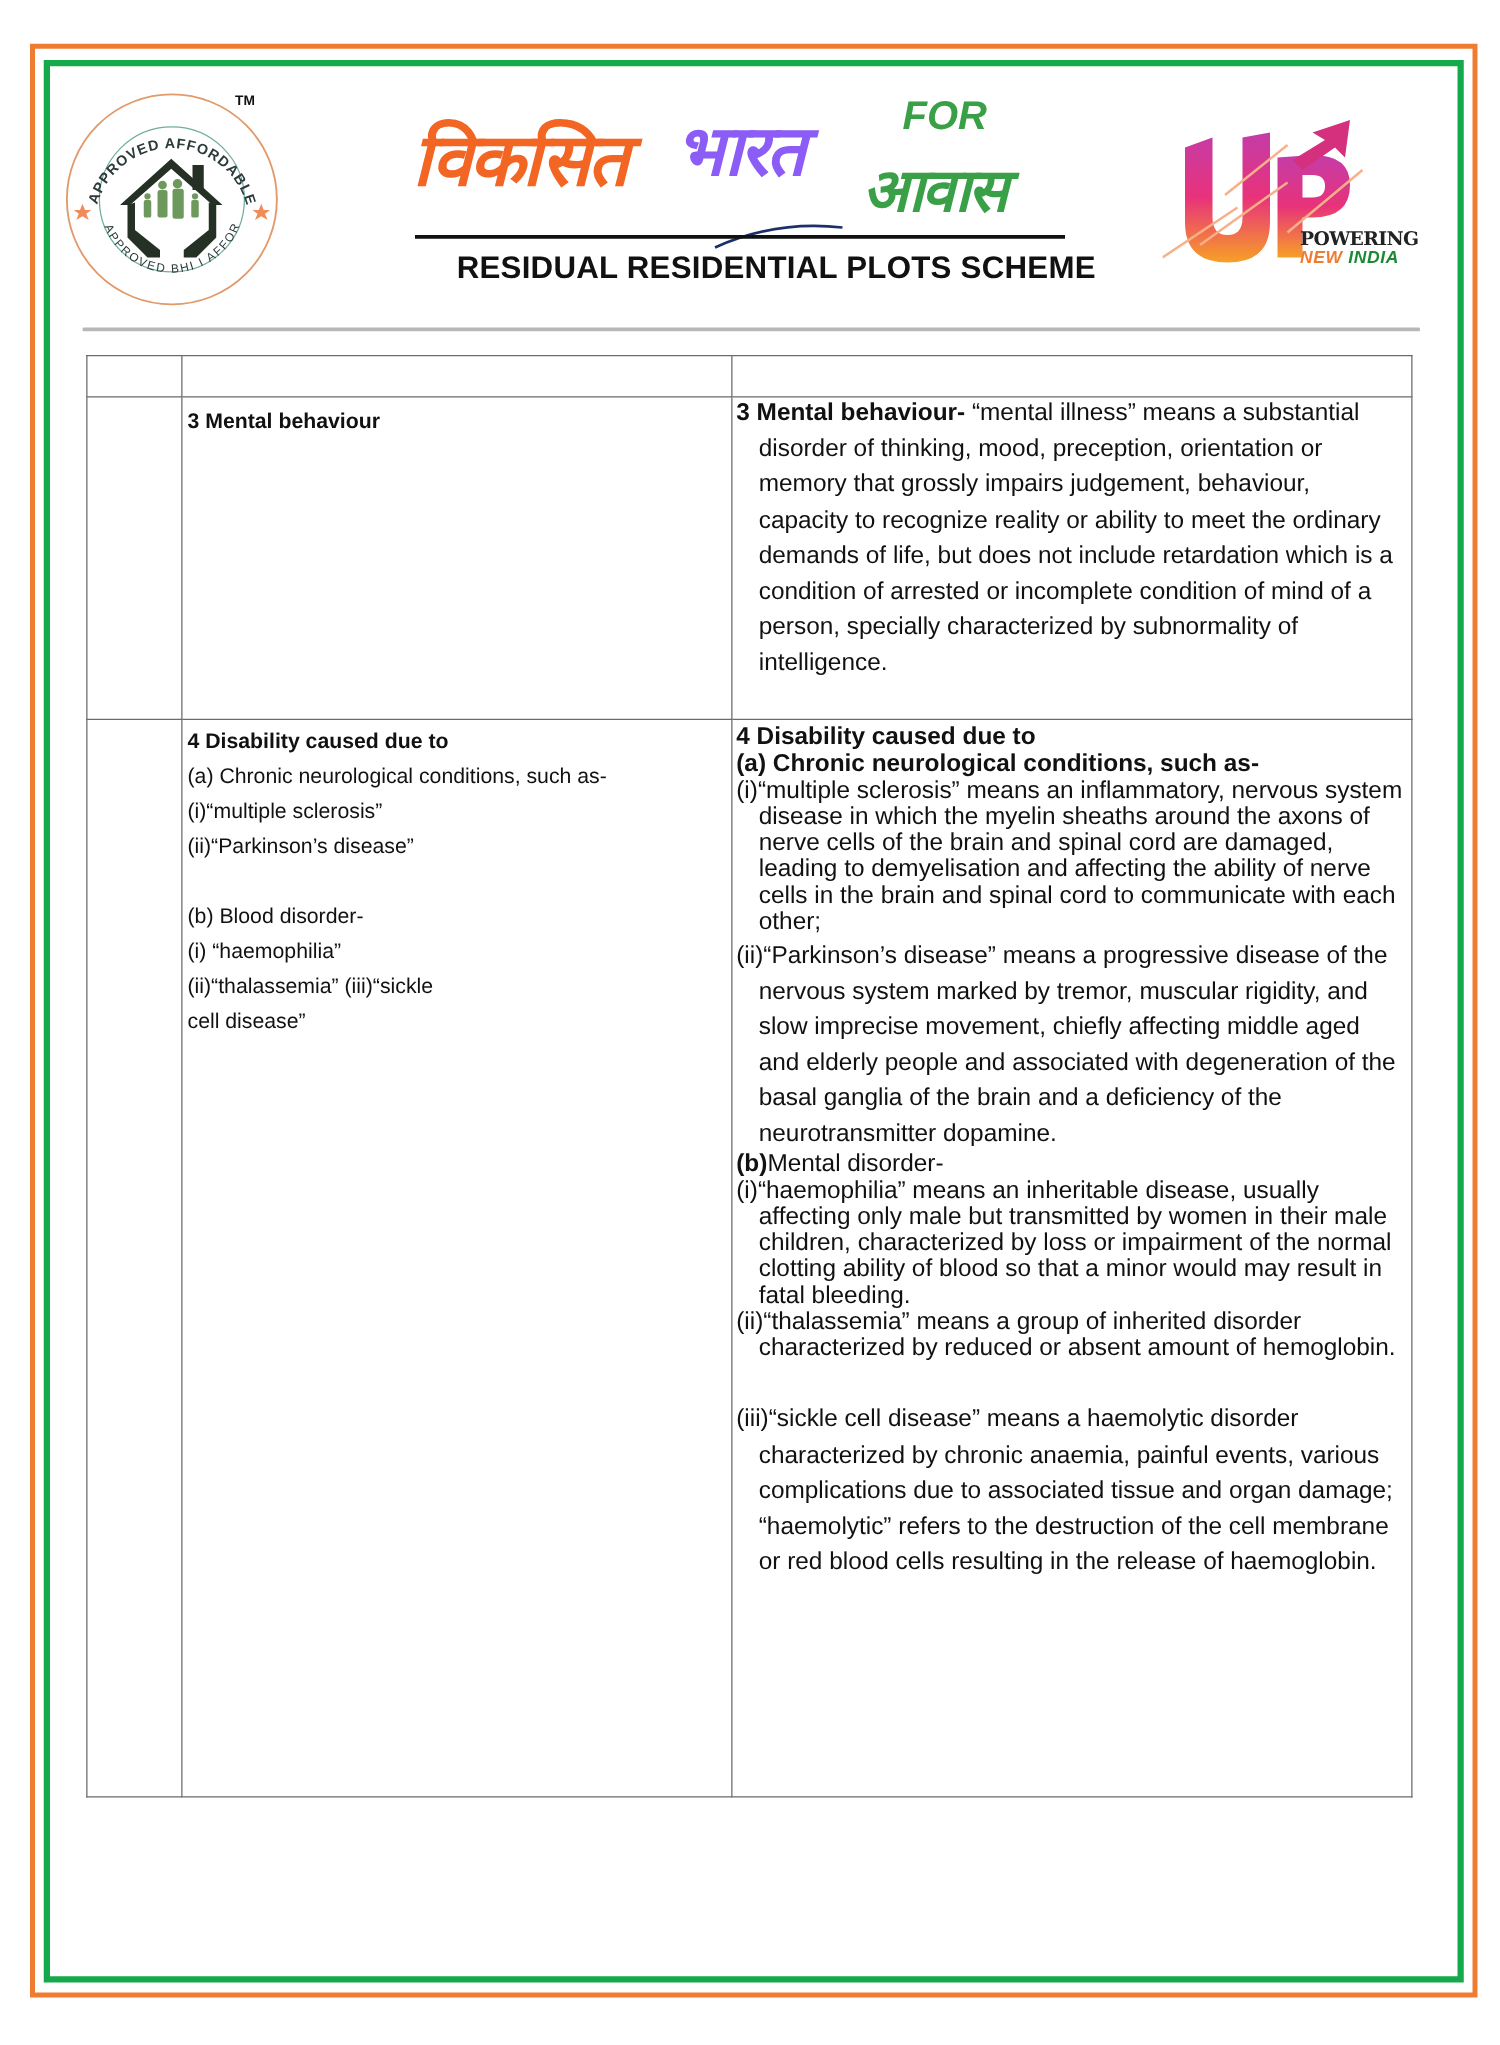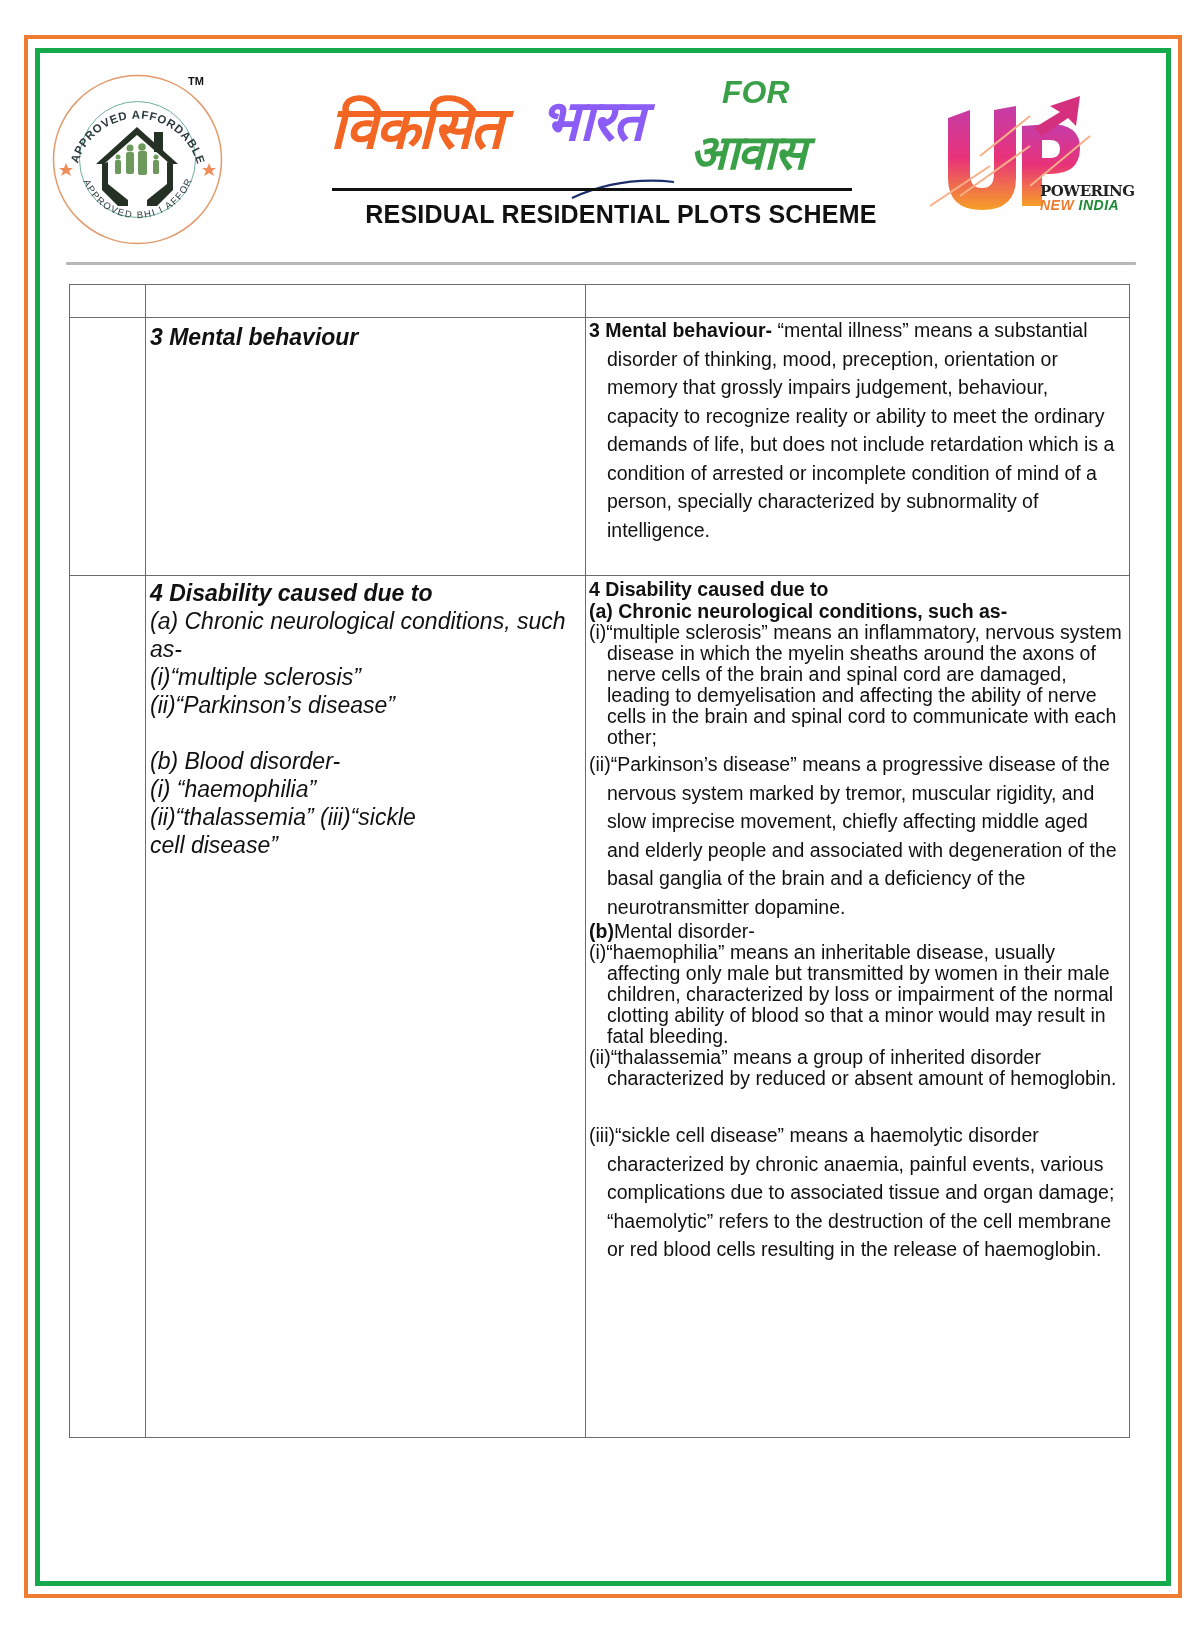--- a/index.html
+++ b/index.html
@@ -38,21 +38,21 @@
 
     
     .doc-table { position: absolute; left: 69px; top: 284px; width: 1060px; height: 1154px;
                  border-collapse: collapse; table-layout: fixed; }
     .doc-table td { border: 1px solid #6b6b6b; vertical-align: top; padding: 0; }
     .col-a { width: 76px; }
     .col-b { width: 440px; }
     .col-c { width: 544px; }
     .row-empty td { height: 32px; }
     .row-mental td { height: 254px; }
-    .cell-left { padding: 3px 0 0 4px !important; font-size: 23px; line-height: 28px; font-style: italic; }
+    .cell-left { padding: 3px 0 0 4px !important; font-size: 17px; line-height: 28px; }
     .cell-right { padding: 0 4px 0 3px !important; font-size: 19.5px; }
     .b { font-weight: bold; }
     .para { margin: 0; }
     .hang { padding-left: 18px; text-indent: -18px; }
     .lh28 { line-height: 28.5px; margin-top: 32px; }
     .lh21 { line-height: 21px; }
     .lh23 { line-height: 23px; }
     .gap { height: 28px; }
   </style>
 </head>

